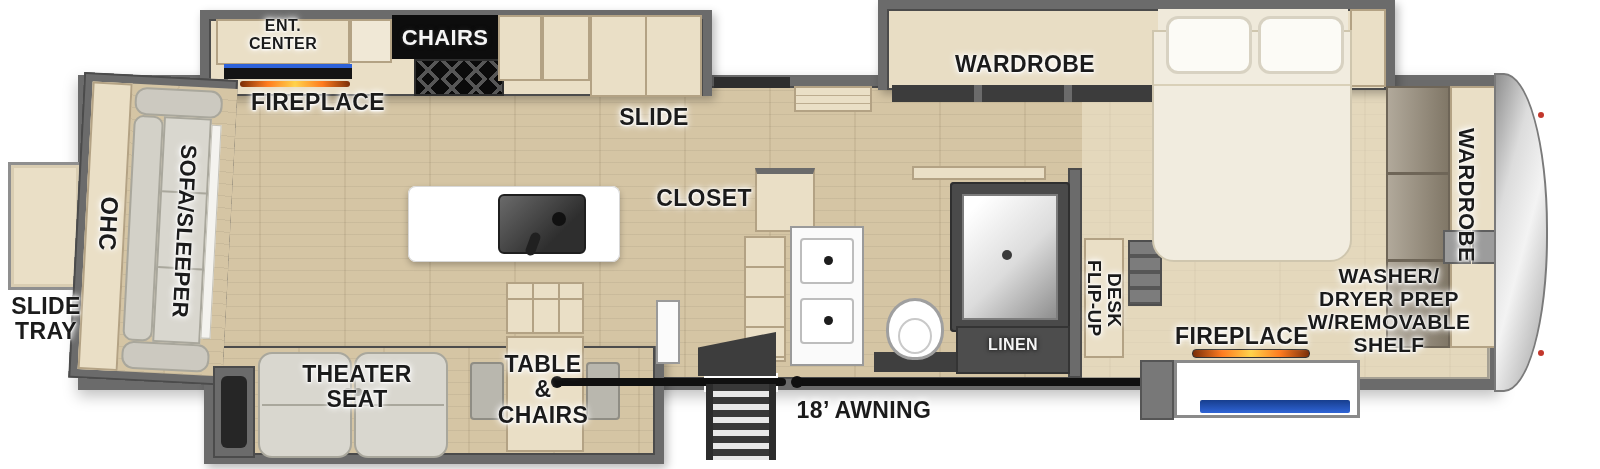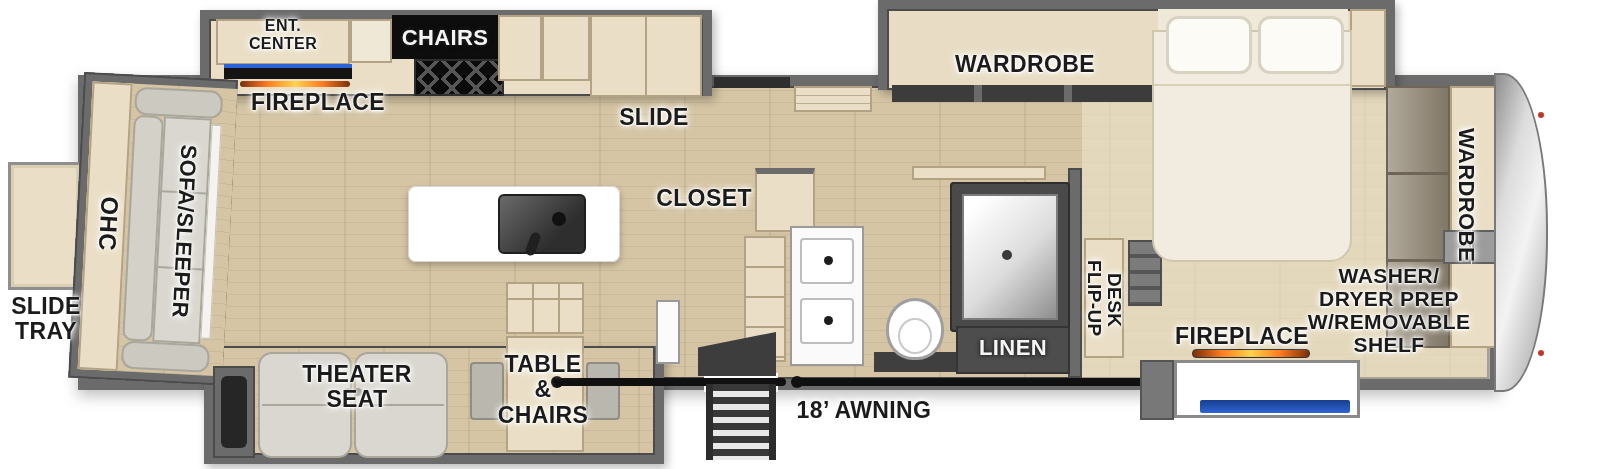--- a/index.html
+++ b/index.html
@@ -121,21 +121,21 @@
   <div class="a" style="left:886px;top:298px;width:58px;height:62px;background:#ffffff;border:3px solid #9f9f9f;
               border-radius:50% 50% 46% 46%;z-index:3;"></div>
   <div class="a" style="left:898px;top:318px;width:34px;height:36px;border:2px solid #c9c9c9;border-radius:50%;z-index:4;"></div>
   <div class="a wood" style="left:912px;top:166px;width:134px;height:14px;z-index:2;"></div>
   <div class="a" style="left:950px;top:182px;width:120px;height:150px;background:#4a4a4a;border-radius:4px;
               box-shadow:inset 0 0 0 2px #2f2f2f;z-index:3;"></div>
   <div class="a" style="left:962px;top:194px;width:96px;height:126px;border:2px solid #7c7c7c;
               background:linear-gradient(135deg,#ffffff 10%,#dcdcdc 55%,#8e8e8e 100%);z-index:4;"></div>
   <div class="a" style="left:1002px;top:250px;width:10px;height:10px;border-radius:50%;background:#3a3a3a;z-index:5;"></div>
   <div class="a" style="left:956px;top:326px;width:114px;height:48px;background:#4d4d4d;border:2px solid #343434;z-index:3;"></div>
-  <div class="lbl lbl-inv" style="left:956px;top:336px;width:114px;font-size:22px;">LINEN</div>
+  <div class="lbl lbl-inv" style="left:956px;top:336px;width:114px;font-size:16px;">LINEN</div>
   <div class="a wallbox" style="left:1068px;top:168px;width:14px;height:210px;z-index:2;"></div>
 
   <div class="a wood" style="left:1084px;top:238px;width:40px;height:120px;z-index:3;"></div>
   <div class="lbl vt" style="left:1084px;top:242px;width:20px;height:112px;font-size:19px;">FLIP-UP</div>
   <div class="lbl vt" style="left:1104px;top:252px;width:20px;height:96px;font-size:19px;">DESK</div>
   <div class="a rung" style="left:1128px;top:240px;width:34px;height:66px;border:2px solid #4e4e4e;z-index:2;"></div>
 
   <div class="a" style="left:1152px;top:30px;width:200px;height:232px;background:#f1ecdf;border:2px solid #cfc6ae;
               border-radius:0 0 22px 22px;z-index:2;"></div>
   <div class="a" style="left:1154px;top:84px;width:196px;height:2px;background:#d9d0b8;z-index:3;"></div>

